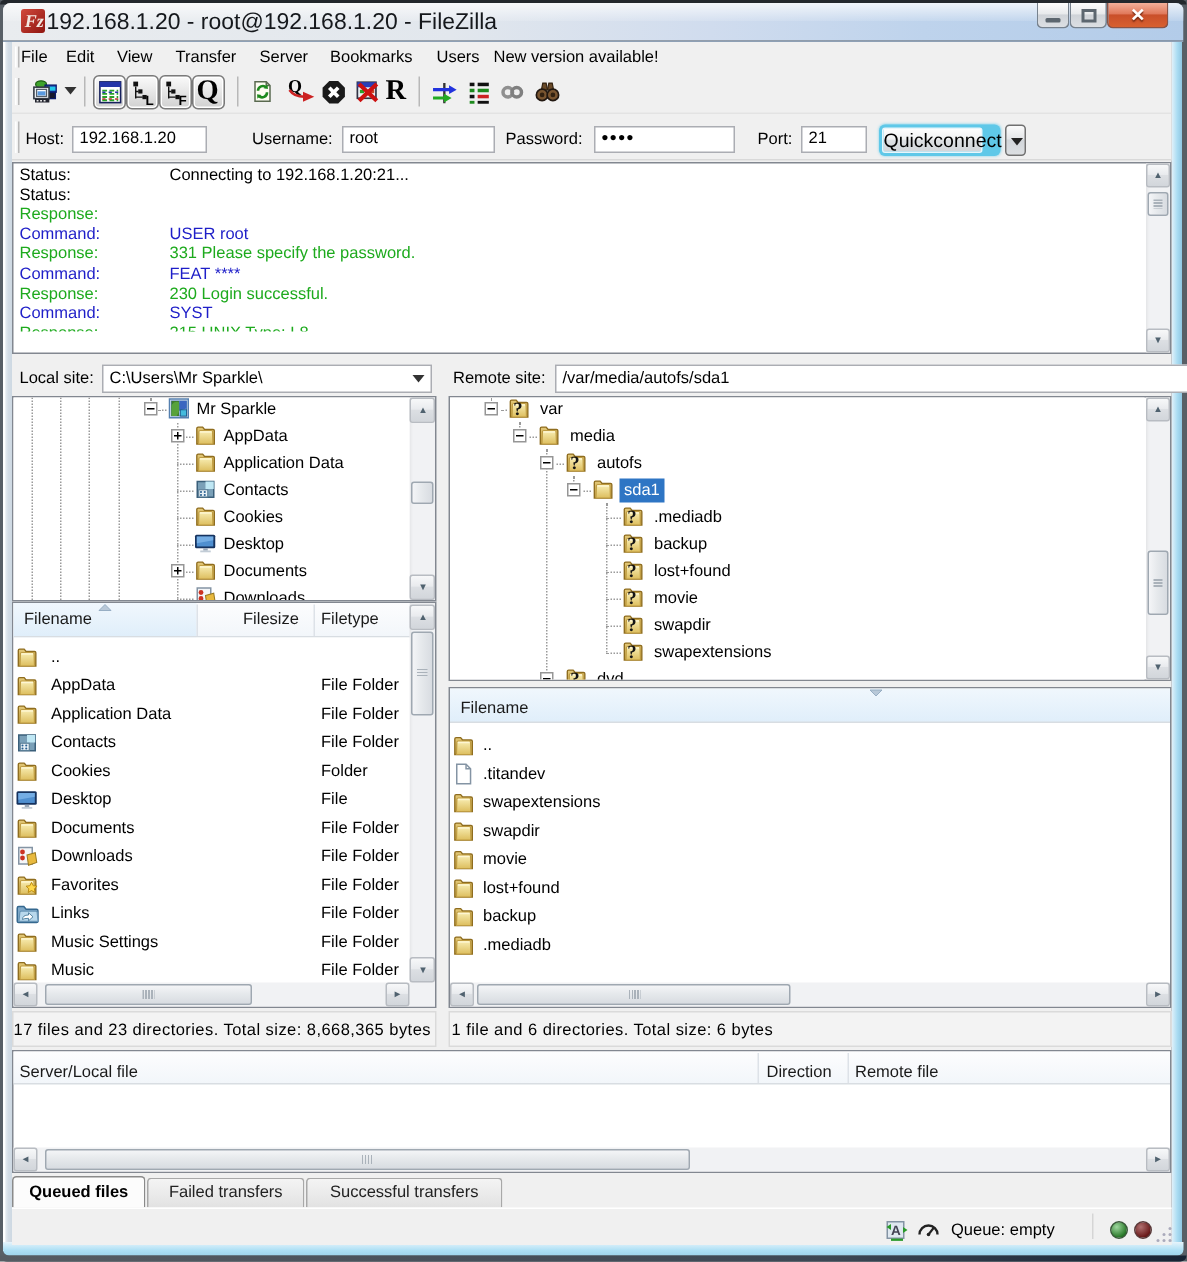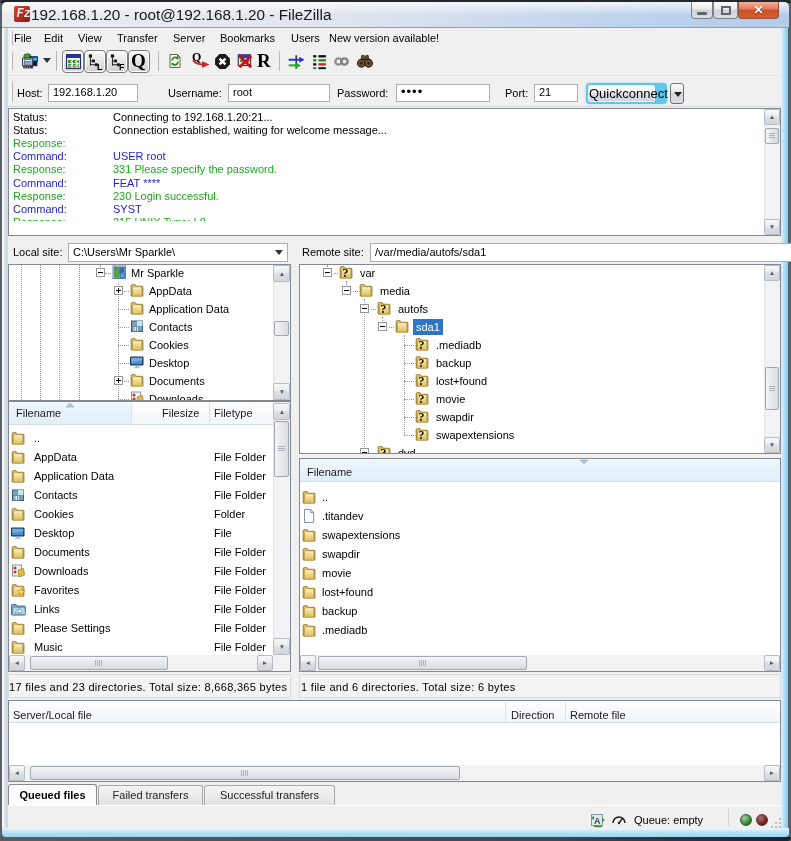--- a/index.html
+++ b/index.html
@@ -171,21 +171,21 @@
   </svg>
 <div class="a" style="left:0;top:0;width:791px;height:841px;background:#585f66;border-radius:6px 6px 5px 5px"></div>
 <div class="a" style="left:0;top:0;width:791px;height:3px;background:#23282d;border-radius:6px 6px 0 0"></div>
 <div class="a" style="left:2px;top:2px;width:787px;height:26px;border-radius:5px 5px 0 0;background:linear-gradient(to right,#e9ecef,#e2e7ed 38%,#d0dcee 60%,#bed3ec 78%,#b3cce9);border-bottom:1px solid #8ea0b5"></div>
 <div class="a" style="left:2px;top:2px;width:787px;height:12px;border-radius:5px 5px 0 0;background:linear-gradient(rgba(255,255,255,.75),rgba(255,255,255,.12))"></div>
 <div class="a" style="left:2px;top:28px;width:6px;height:806px;background:linear-gradient(to right,#ffffff 0,#ffffff 1px,#e3e9ef 2px,#d4dde6 60%,#cdd8e2)"></div>
 <div class="a" style="left:781px;top:28px;width:7px;height:806px;background:linear-gradient(to right,#e4f2fa,#aadcf2 55%,#8fc6e2)"></div>
 <div class="a" style="left:2px;top:828px;width:787px;height:9px;background:linear-gradient(#e7f4fb,#aee0f5 60%,#9ed4ec);border-radius:0 0 4px 4px"></div>
 <div class="a" style="left:0;top:837px;width:791px;height:4px;background:linear-gradient(to right,#565c63,#3c4754 70%,#172334);border-radius:0 0 5px 5px"></div>
 <div class="a" style="left:14px;top:6px;width:16px;height:16px;background:linear-gradient(135deg,#d24a3c,#8f1510);border-radius:2px">
-<span style="position:absolute;left:2.5px;top:1px;font-size:12px;font-weight:bold;font-style:italic;color:#f3e9e2;font-family:Liberation Mono, monospace">Fz</span>
+<span style="position:absolute;left:2.5px;top:1px;font-size:12px;font-weight:bold;font-style:italic;color:#f3e9e2;font-family:Liberation Serif, serif">Fz</span>
   </div>
 <div class="a" style="left:31px;top:6px;font-size:15.3px;color:#15181c">192.168.1.20 - root@192.168.1.20 - FileZilla</div>
 <div class="a" style="left:691px;top:2px;width:22px;height:17px;border:1px solid #77828e;border-top:none;border-radius:0 0 4px 4px;background:linear-gradient(#fdfdfd,#e8eaec 45%,#cfd3d8 50%,#dcdfe3)">
 <div style="position:absolute;left:5px;top:10px;width:10px;height:3px;background:#5c666f;border-radius:1px"></div>
   </div>
 <div class="a" style="left:713px;top:2px;width:25px;height:17px;border:1px solid #77828e;border-top:none;border-radius:0 0 4px 4px;background:linear-gradient(#fdfdfd,#e8eaec 45%,#cfd3d8 50%,#dcdfe3)">
 <div style="position:absolute;left:7px;top:4px;width:10px;height:9px;border:2px solid #5c666f"></div>
   </div>
 <div class="a" style="left:738px;top:2px;width:41px;height:17px;border:1px solid #8a5346;border-top:none;border-radius:0 0 4px 4px;background:linear-gradient(#f4b09a,#e0795b 45%,#c94f2a 50%,#d8602f);display:flex;align-items:center;justify-content:center">
 <span style="color:#fff;font-weight:bold;font-size:12px;text-shadow:0 1px 1px #7a2a10">✕</span>
@@ -266,21 +266,20 @@
 <div class="a" style="left:586px;top:83px;width:81px;height:21px;border-radius:4px;background:#5fc8e8;box-shadow:0 0 2px #7ad2ec"></div>
 <div class="a" style="left:588px;top:85px;width:67px;height:17px;border-radius:2px;background:linear-gradient(#fefefe,#f0f1f2 45%,#dde0e3 50%,#d2d6da);border:1px solid #e8f6fb;text-align:right;line-height:16px;font-size:13px">Quickconnect</div>
 <div class="a" style="left:670px;top:83px;width:14px;height:21px;border:1px solid #707070;border-radius:3px;background:linear-gradient(#fbfbfb,#e4e6e8 45%,#d2d6da 50%,#dcdfe2)">
 <div style="position:absolute;left:2.5px;top:8px;width:0;height:0;border-left:4px solid transparent;border-right:4px solid transparent;border-top:5px solid #222"></div>
   </div>
 <div class="panel a" style="left:8px;top:108px;width:773px;height:128px"></div>
 <div class="a" style="left:9px;top:109px;width:756px;height:112px;overflow:hidden">
 <div class="a" style="left:4px;top:2.0px;color:#000;line-height:13px">Status:</div>
 <div class="a" style="left:104px;top:2.0px;color:#000;line-height:13px">Connecting to 192.168.1.20:21...</div>
 <div class="a" style="left:4px;top:15.1px;color:#000;line-height:13px">Status:</div>
-<div class="a" style="left:104px;top:15.1px;color:#000;line-height:13px">Connection established, waiting for welcome message...</div>
 <div class="a" style="left:4px;top:28.2px;color:#1daa1d;line-height:13px">Response:</div>
 <div class="a" style="left:4px;top:41.3px;color:#1e1ec8;line-height:13px">Command:</div>
 <div class="a" style="left:104px;top:41.3px;color:#1e1ec8;line-height:13px">USER root</div>
 <div class="a" style="left:4px;top:54.4px;color:#1daa1d;line-height:13px">Response:</div>
 <div class="a" style="left:104px;top:54.4px;color:#1daa1d;line-height:13px">331 Please specify the password.</div>
 <div class="a" style="left:4px;top:67.5px;color:#1e1ec8;line-height:13px">Command:</div>
 <div class="a" style="left:104px;top:67.5px;color:#1e1ec8;line-height:13px">FEAT ****</div>
 <div class="a" style="left:4px;top:80.6px;color:#1daa1d;line-height:13px">Response:</div>
 <div class="a" style="left:104px;top:80.6px;color:#1daa1d;line-height:13px">230 Login successful.</div>
 <div class="a" style="left:4px;top:93.7px;color:#1e1ec8;line-height:13px">Command:</div>
@@ -530,21 +529,21 @@
 <div class="lrow" style="left:25px;top:156px">Favorites</div>
 <div class="lrow" style="left:205px;top:156px">File Folder</div>
 <svg class="a" style="left:1px;top:176px" width="16" height="16" viewBox="0 0 16 16">
       <use href="#glinks"></use>
     </svg>
 <div class="lrow" style="left:25px;top:175px">Links</div>
 <div class="lrow" style="left:205px;top:175px">File Folder</div>
 <svg class="a" style="left:1px;top:195px" width="16" height="16" viewBox="0 0 16 16">
       <use href="#gfold"></use>
     </svg>
-<div class="lrow" style="left:25px;top:194px">Please Settings</div>
+<div class="lrow" style="left:25px;top:194px">Music Settings</div>
 <div class="lrow" style="left:205px;top:194px">File Folder</div>
 <svg class="a" style="left:1px;top:214px" width="16" height="16" viewBox="0 0 16 16">
       <use href="#gfold"></use>
     </svg>
 <div class="lrow" style="left:25px;top:213px">Music</div>
 <div class="lrow" style="left:205px;top:213px">File Folder</div>
 </div>
 <div class="sbtrack a" style="left:273px;top:402px;width:17px;height:253px"></div>
 <div class="sbb a" style="left:273px;top:403px;width:17px;height:17px">
     <span>▲</span>

